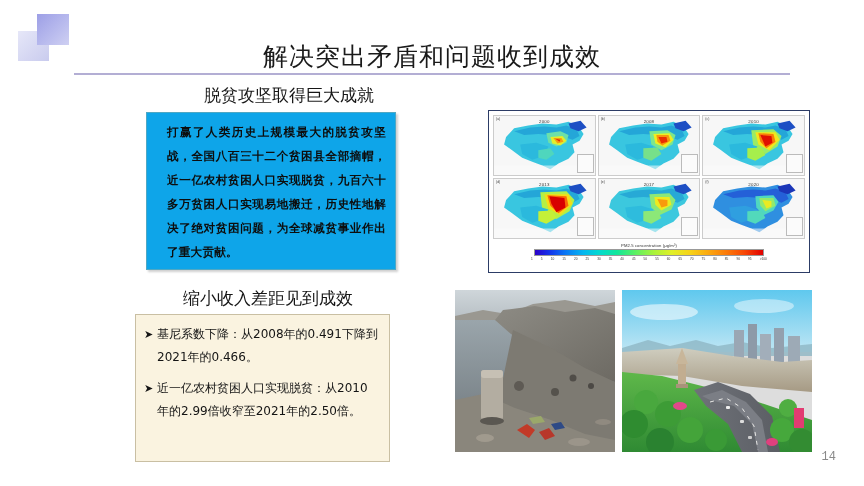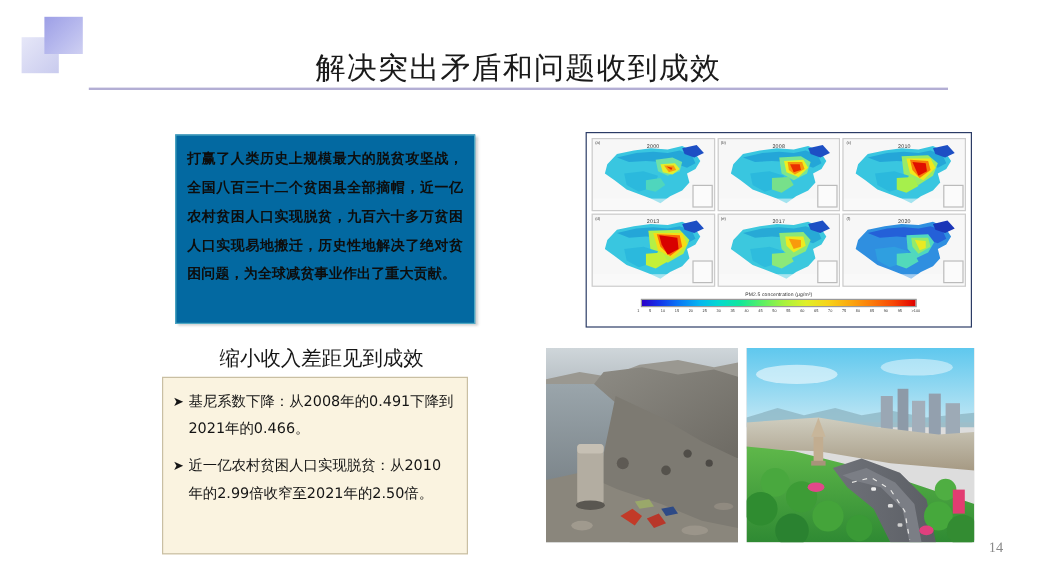--- a/index.html
+++ b/index.html
@@ -83,25 +83,25 @@
   #heading-income  { left: 140px; top: 287px; width: 256px; }
   #heading-env     { left: 488px; top: 81px; width: 320px; }
 
   
   #poverty-box {
     position: absolute;
     left: 146px;
     top: 112px;
     width: 250px;
     height: 158px;
-    background: #0369a1;
+    background: #0ea5e9;
     border: 1.5px solid #4fa8c4;
     box-shadow: 2px 2px 2px rgba(120,120,120,0.35);
     box-sizing: border-box;
-    padding: 7px 9px 0 9px;
+    padding: 7px 9px 0 20px;
   }
   #poverty-text {
     font-family: "DejaVu Sans", "Liberation Sans", sans-serif;
     font-size: 11.6px;
     font-weight: bold;
     line-height: 24px;
     color: #0d0d0d;
     letter-spacing: 0.2px;
     text-align: justify;
   }
@@ -233,36 +233,37 @@
   #photo-after  { left: 622px; top: 290px; width: 190px; height: 162px; }
   .photo svg { display: block; width: 100%; height: 100%; }
 
   
   #page-number {
     position: absolute;
     right: 28px;
     bottom: 22px;
     font-size: 12px;
     color: #8a8a8a;
-    font-family: Liberation Serif, serif;
+    font-family: Liberation Mono, monospace;
   }
 </style>
 </head>
 <body>
 
 <div id="slide">
 
   <div id="logo-mark">
     <div class="sq-back"></div>
     <div class="sq-front"></div>
   </div>
 
   <div id="slide-title">解决突出矛盾和问题收到成效</div>
   <div id="title-rule"></div>
 
+  <div class="section-heading" id="heading-poverty">脱贫攻坚取得巨大成就</div>
 
   <div id="poverty-box">
     <div id="poverty-text">打赢了人类历史上规模最大的脱贫攻坚战，全国八百三十二个贫困县全部摘帽，近一亿农村贫困人口实现脱贫，九百六十多万贫困人口实现易地搬迁，历史性地解决了绝对贫困问题，为全球减贫事业作出了重大贡献。</div>
   </div>
 
   <div class="section-heading" id="heading-income">缩小收入差距见到成效</div>
 
   <div id="income-box">
     <div class="income-item">
       <span class="income-bullet">➤</span>

